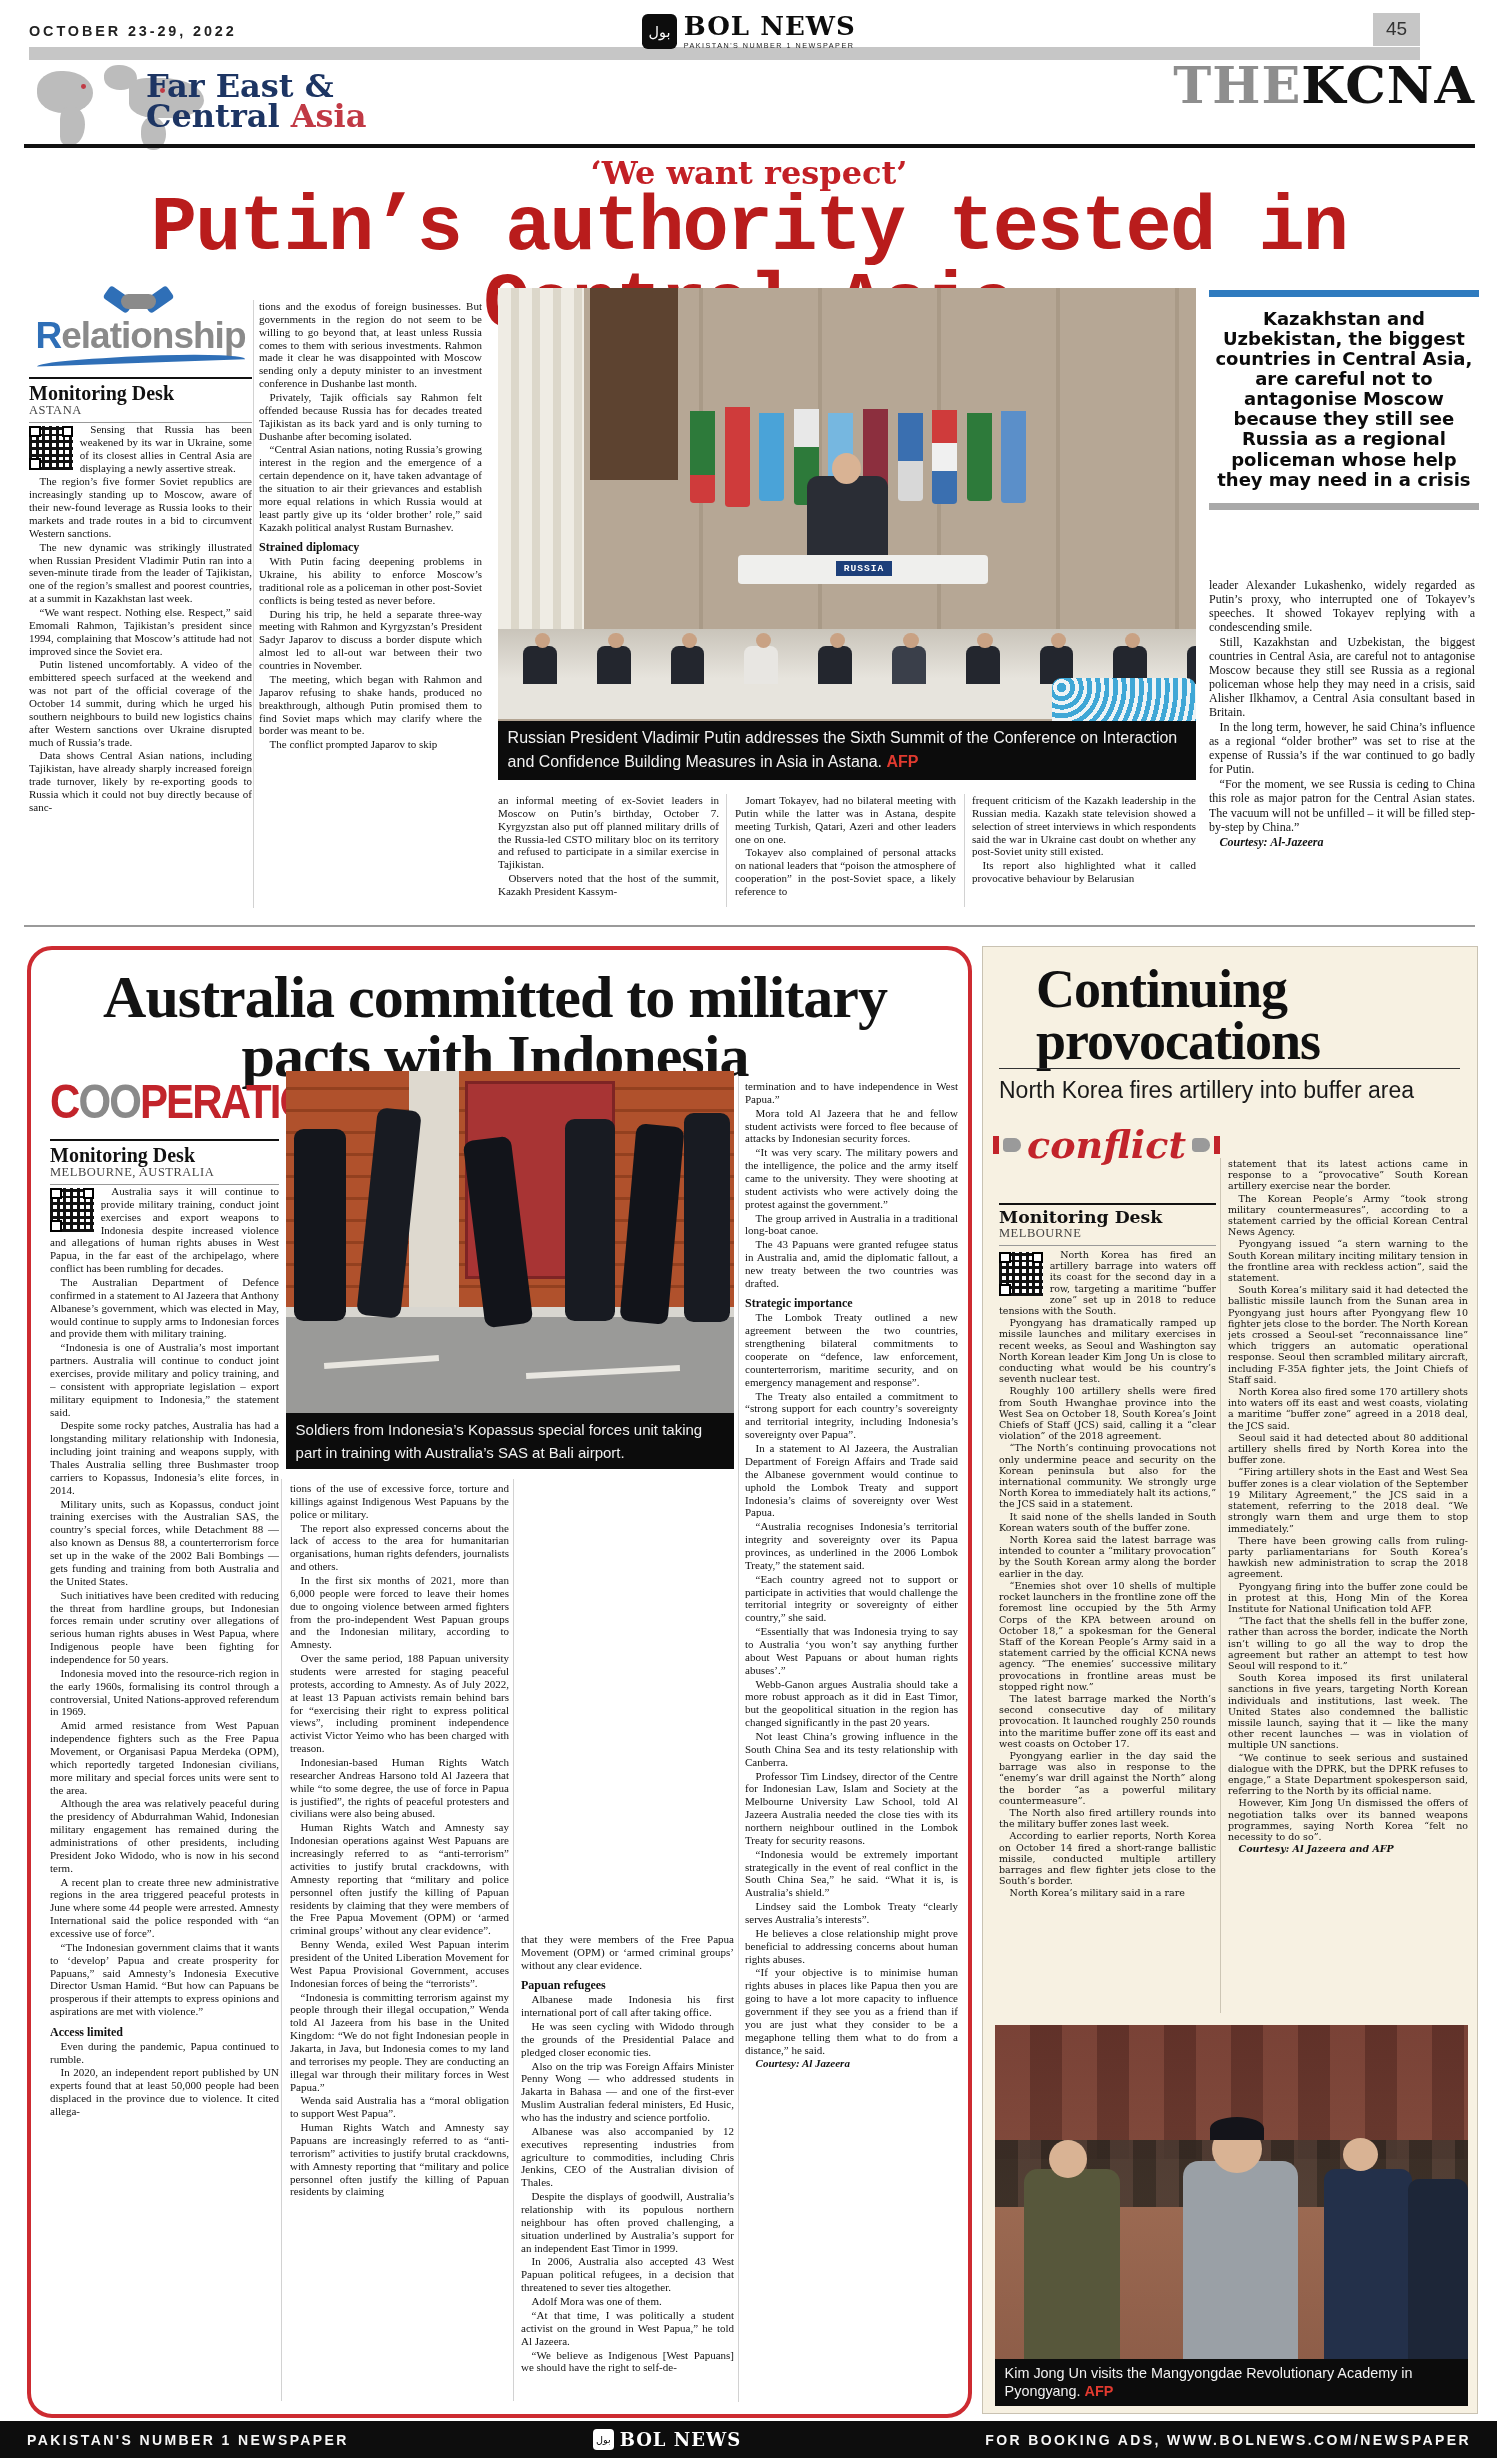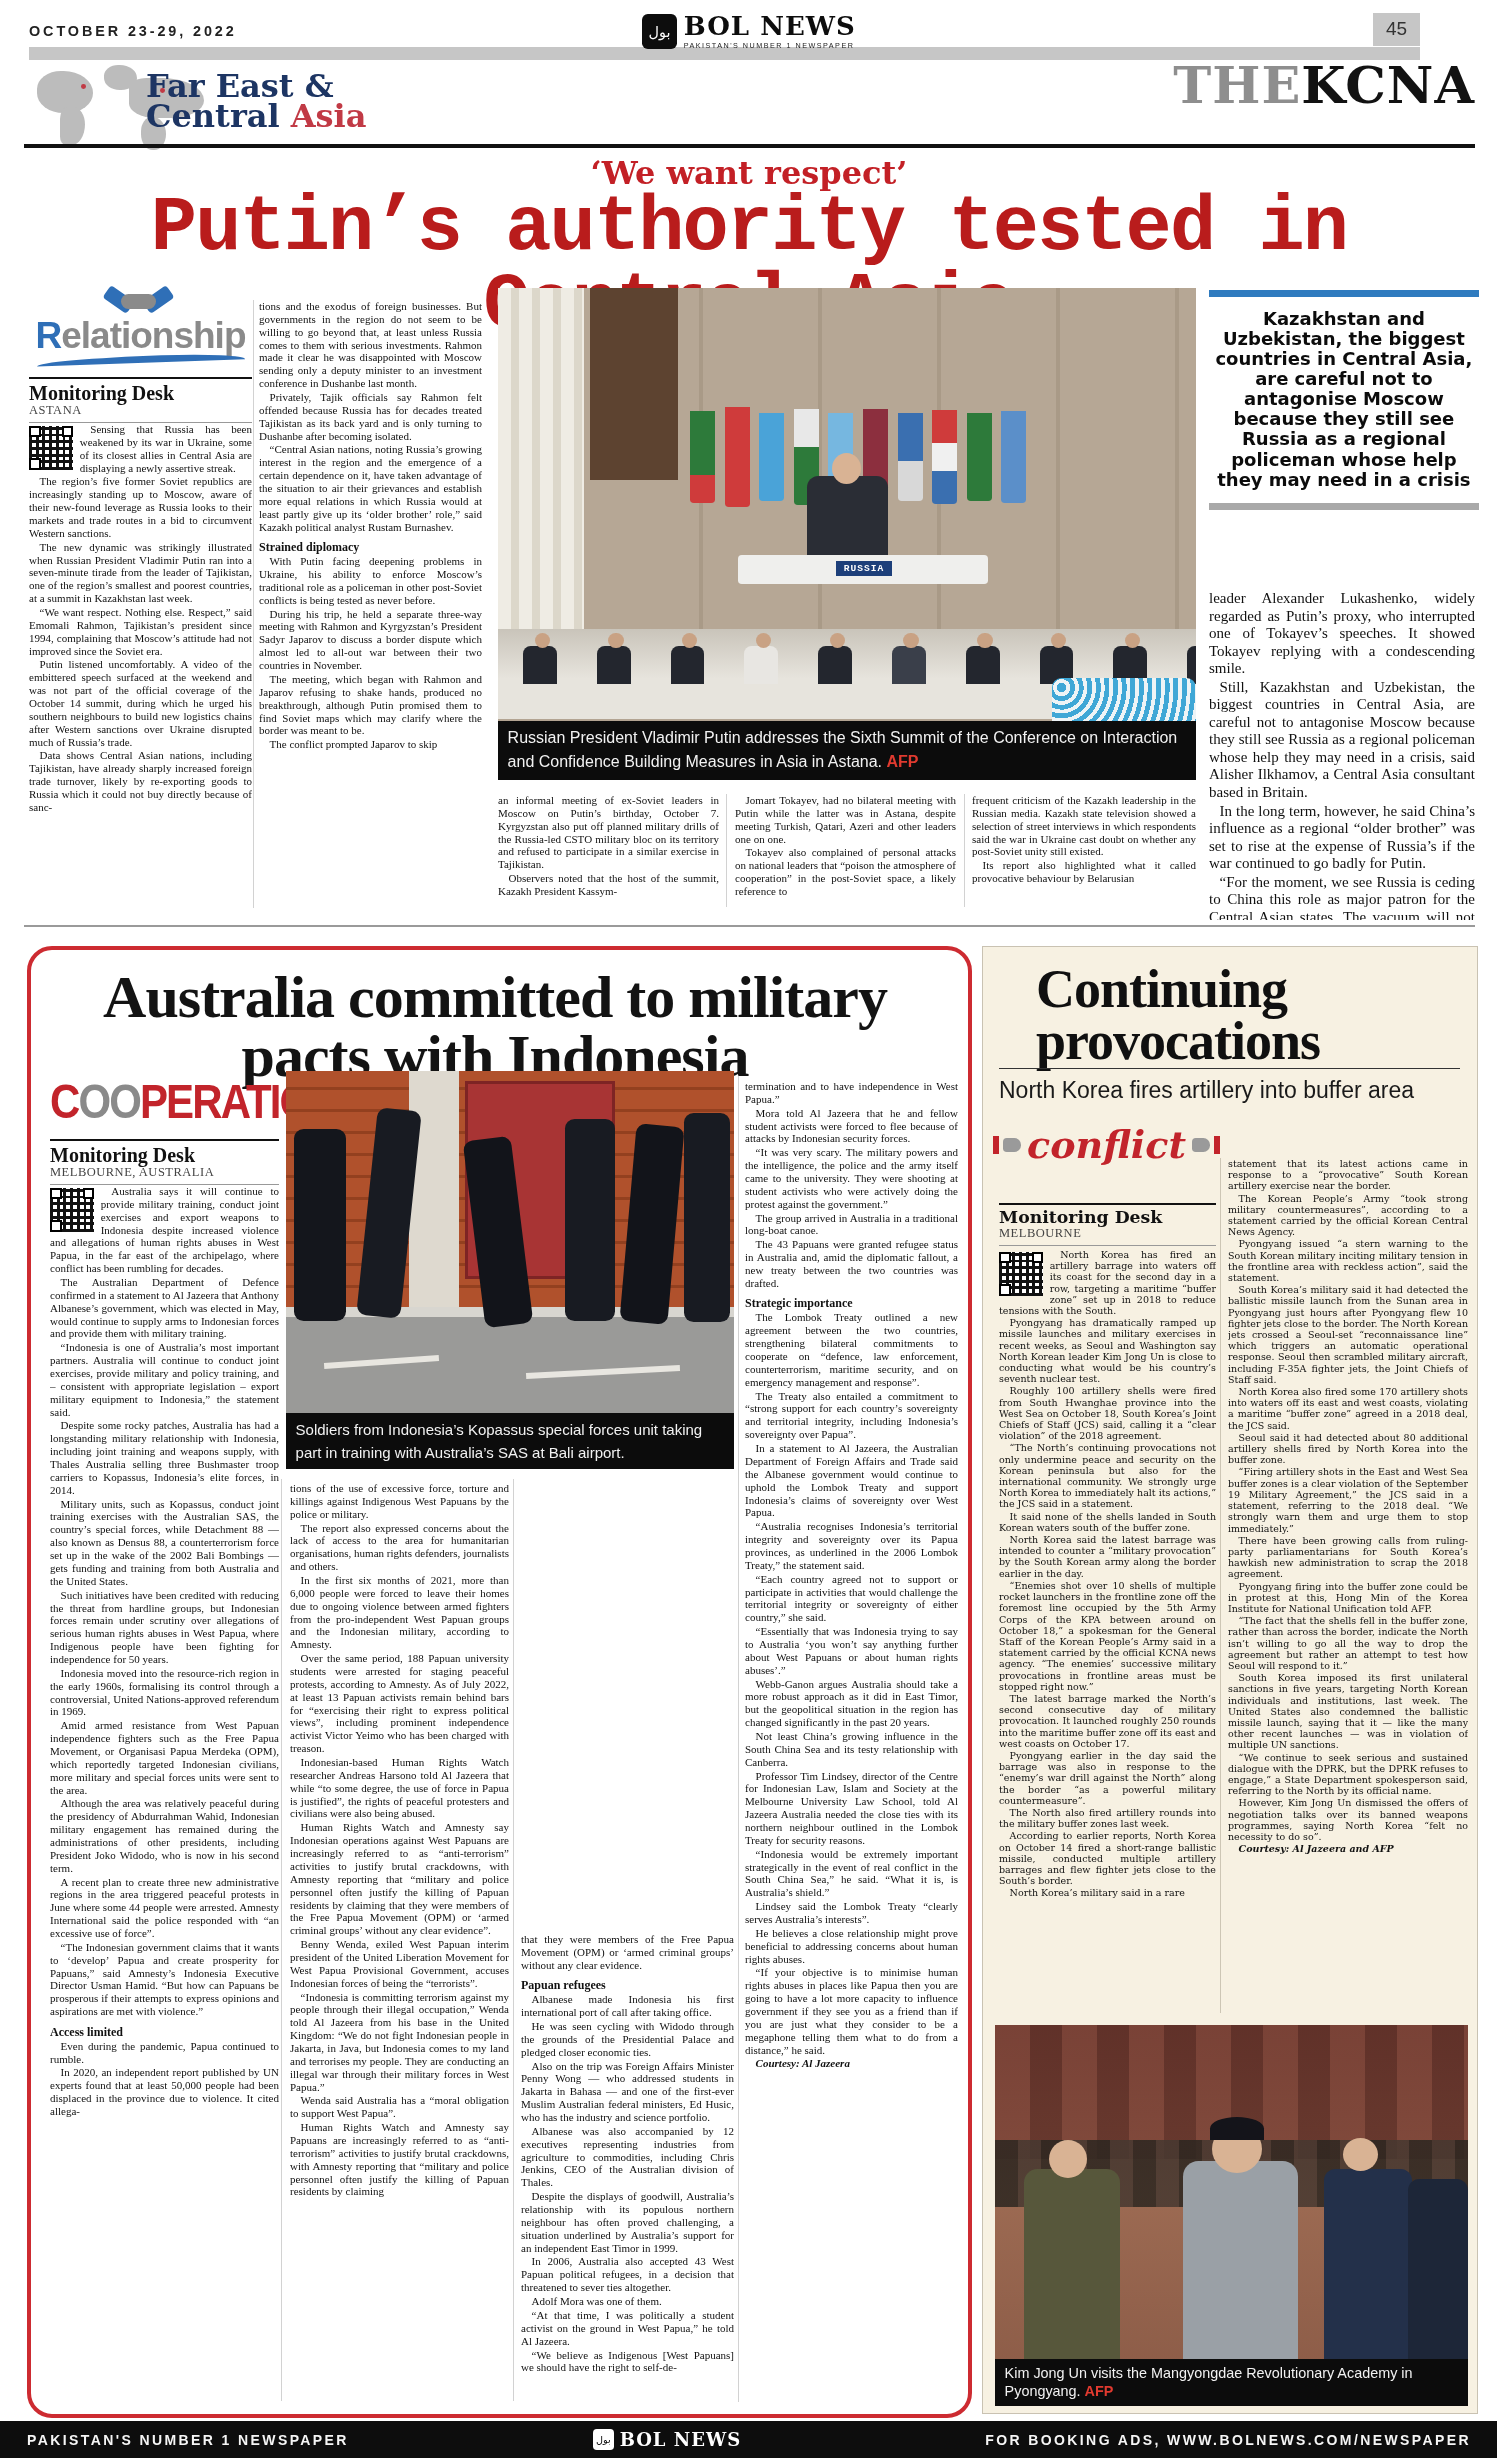--- a/index.html
+++ b/index.html
@@ -193,21 +193,21 @@
         <div class="person"></div>
         <div class="person"></div>
     </div>
     <div class="abs" style="right:0;bottom:58px;width:144px;height:44px;background:repeating-radial-gradient(circle at 9.6px 9.6px,#3fa7d6 0 4.8px,#eef4f6 4.8px 8.6px);border-radius:9.6px 9.6px 0 0;"></div>
     <div class="capbar">
       <span>Russian President Vladimir Putin addresses the Sixth Summit of the Conference on Interaction and Confidence Building Measures in Asia in Astana. </span><span class="afp">AFP</span>
     </div>
   </div>
 
   <div class="abs pqA" style="left:1209px;top:290px;width:266px;">Kazakhstan and Uzbekistan, the biggest countries in Central Asia, are careful not to antagonise Moscow because they still see Russia as a regional policeman whose help they may need in a crisis</div>
-  <div class="abs col" style="left:1209px;top:578px;width:266px;height:330px;font-size:15px;margin-top:12px;">
+  <div class="abs col" style="left:1209px;top:578px;width:266px;height:330px;font-size:12px;">
       <p class="cont">leader Alexander Lukashenko, widely regarded as Putin’s proxy, who interrupted one of Tokayev’s speeches. It showed Tokayev replying with a condescending smile.</p>
       <p>Still, Kazakhstan and Uzbekistan, the biggest countries in Central Asia, are careful not to antagonise Moscow because they still see Russia as a regional policeman whose help they may need in a crisis, said Alisher Ilkhamov, a Central Asia consultant based in Britain.</p>
       <p>In the long term, however, he said China’s influence as a regional “older brother” was set to rise at the expense of Russia’s if the war continued to go badly for Putin.</p>
       <p>“For the moment, we see Russia is ceding to China this role as major patron for the Central Asian states. The vacuum will not be unfilled – it will be filled step-by-step by China.”</p>
       <p class="courtesy">Courtesy: Al-Jazeera</p>
     </div>
 
   <div class="abs col" style="left:498px;top:794px;width:221px;height:113px;">
       <p class="cont">an informal meeting of ex-Soviet leaders in Moscow on Putin’s birthday, October 7. Kyrgyzstan also put off planned military drills of the Russia-led CSTO military bloc on its territory and refused to participate in a similar exercise in Tajikistan.</p>
       <p>Observers noted that the host of the summit, Kazakh President Kassym-</p>

